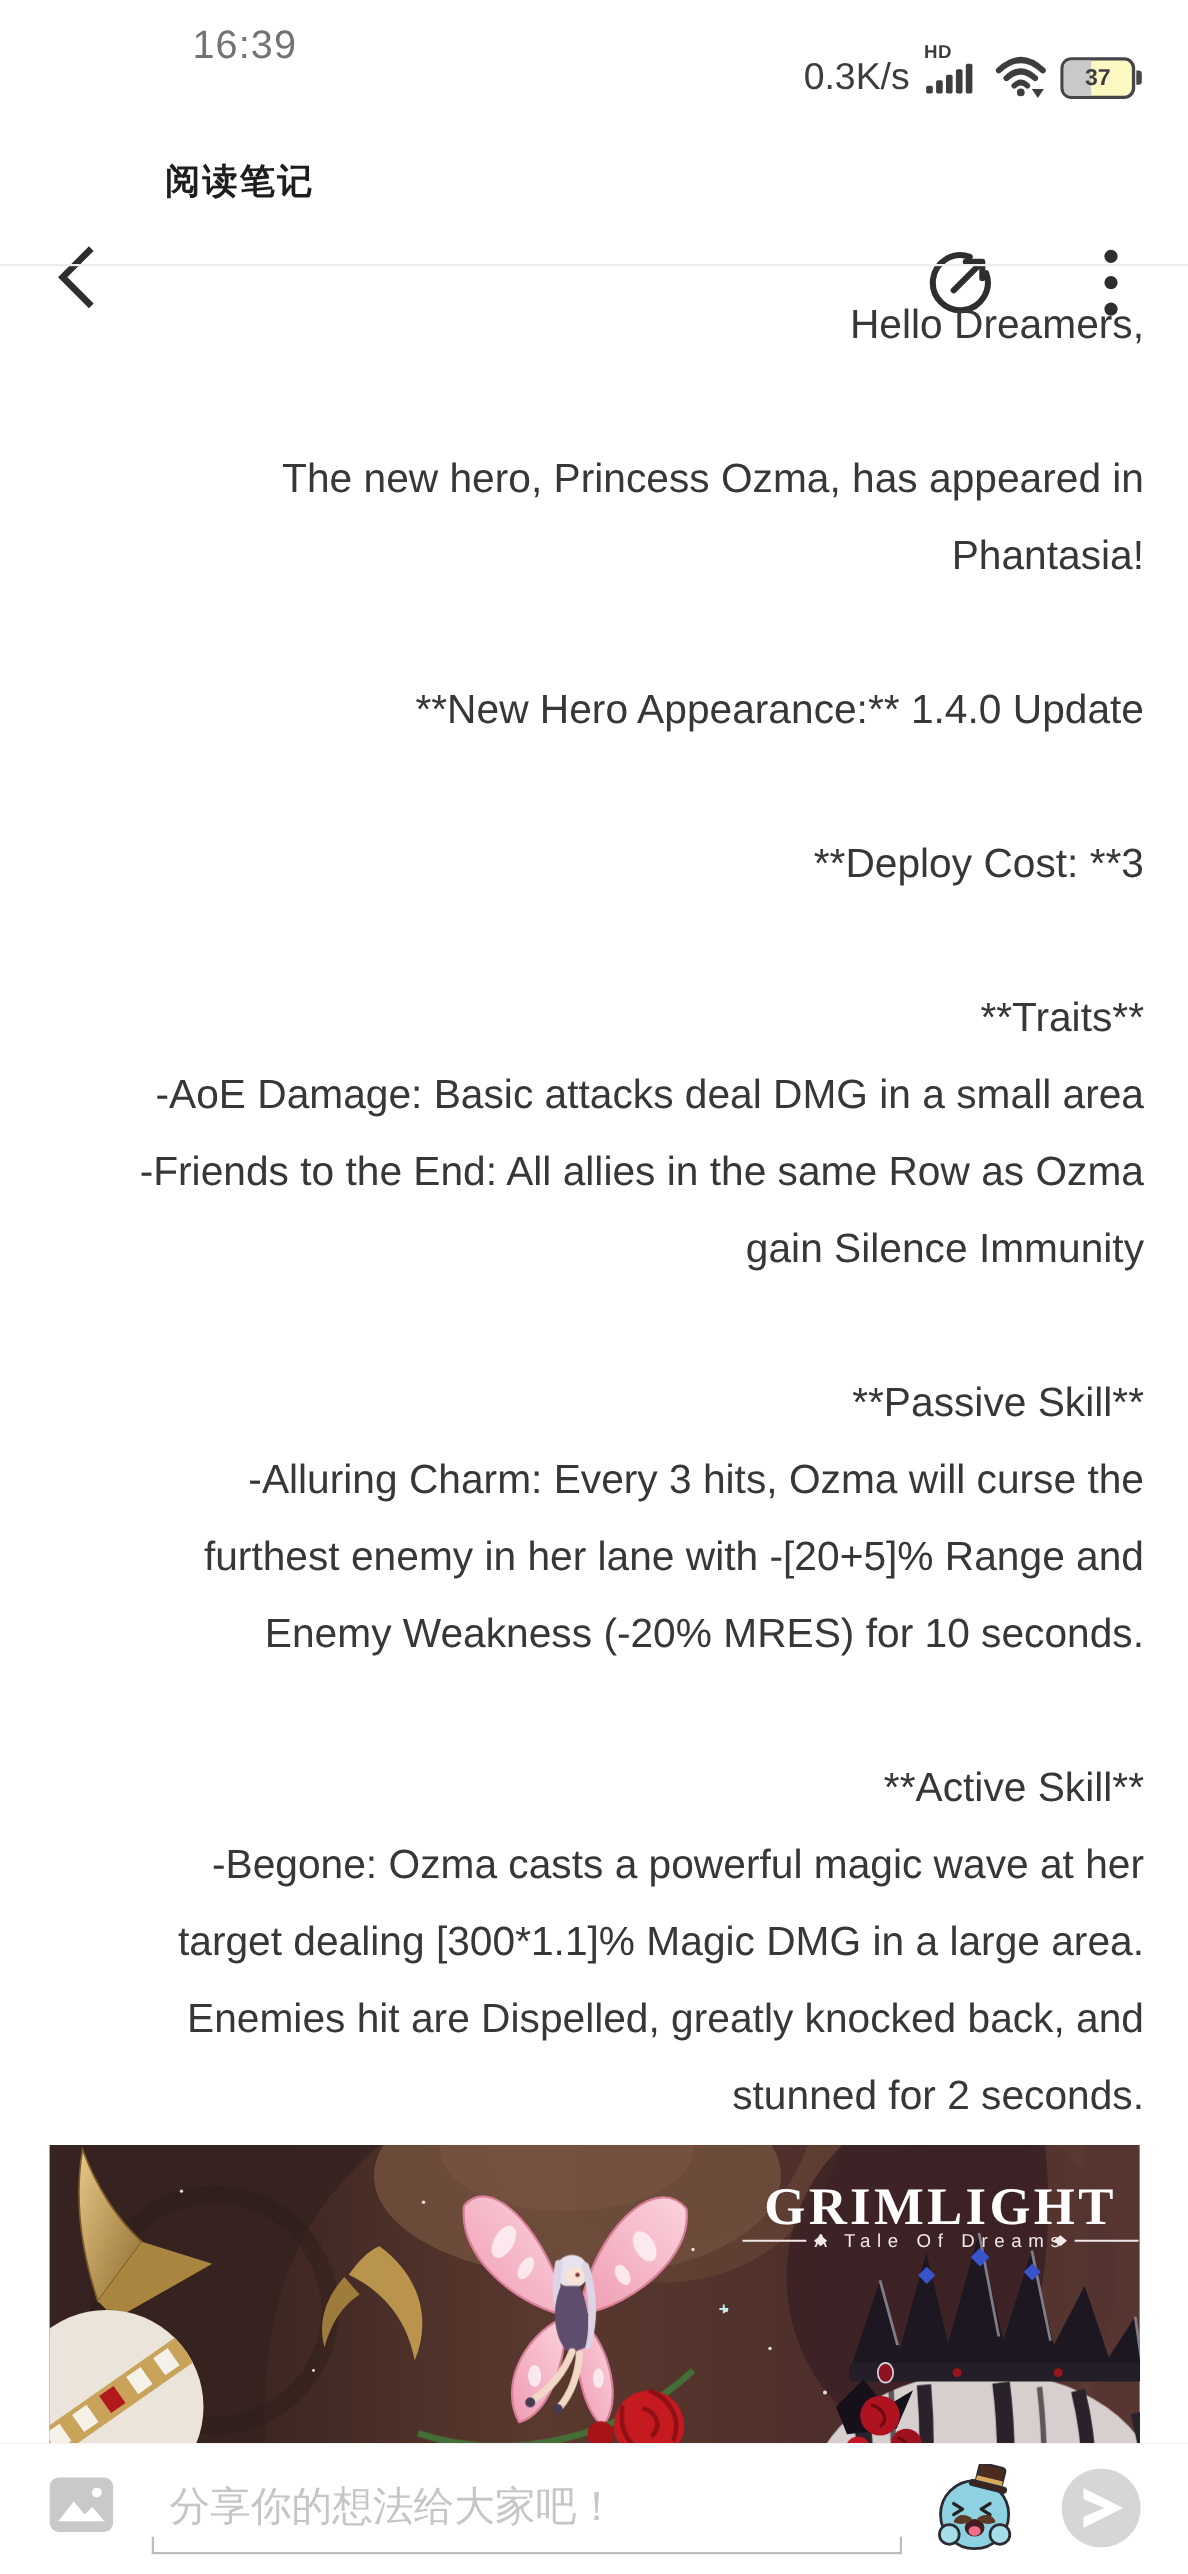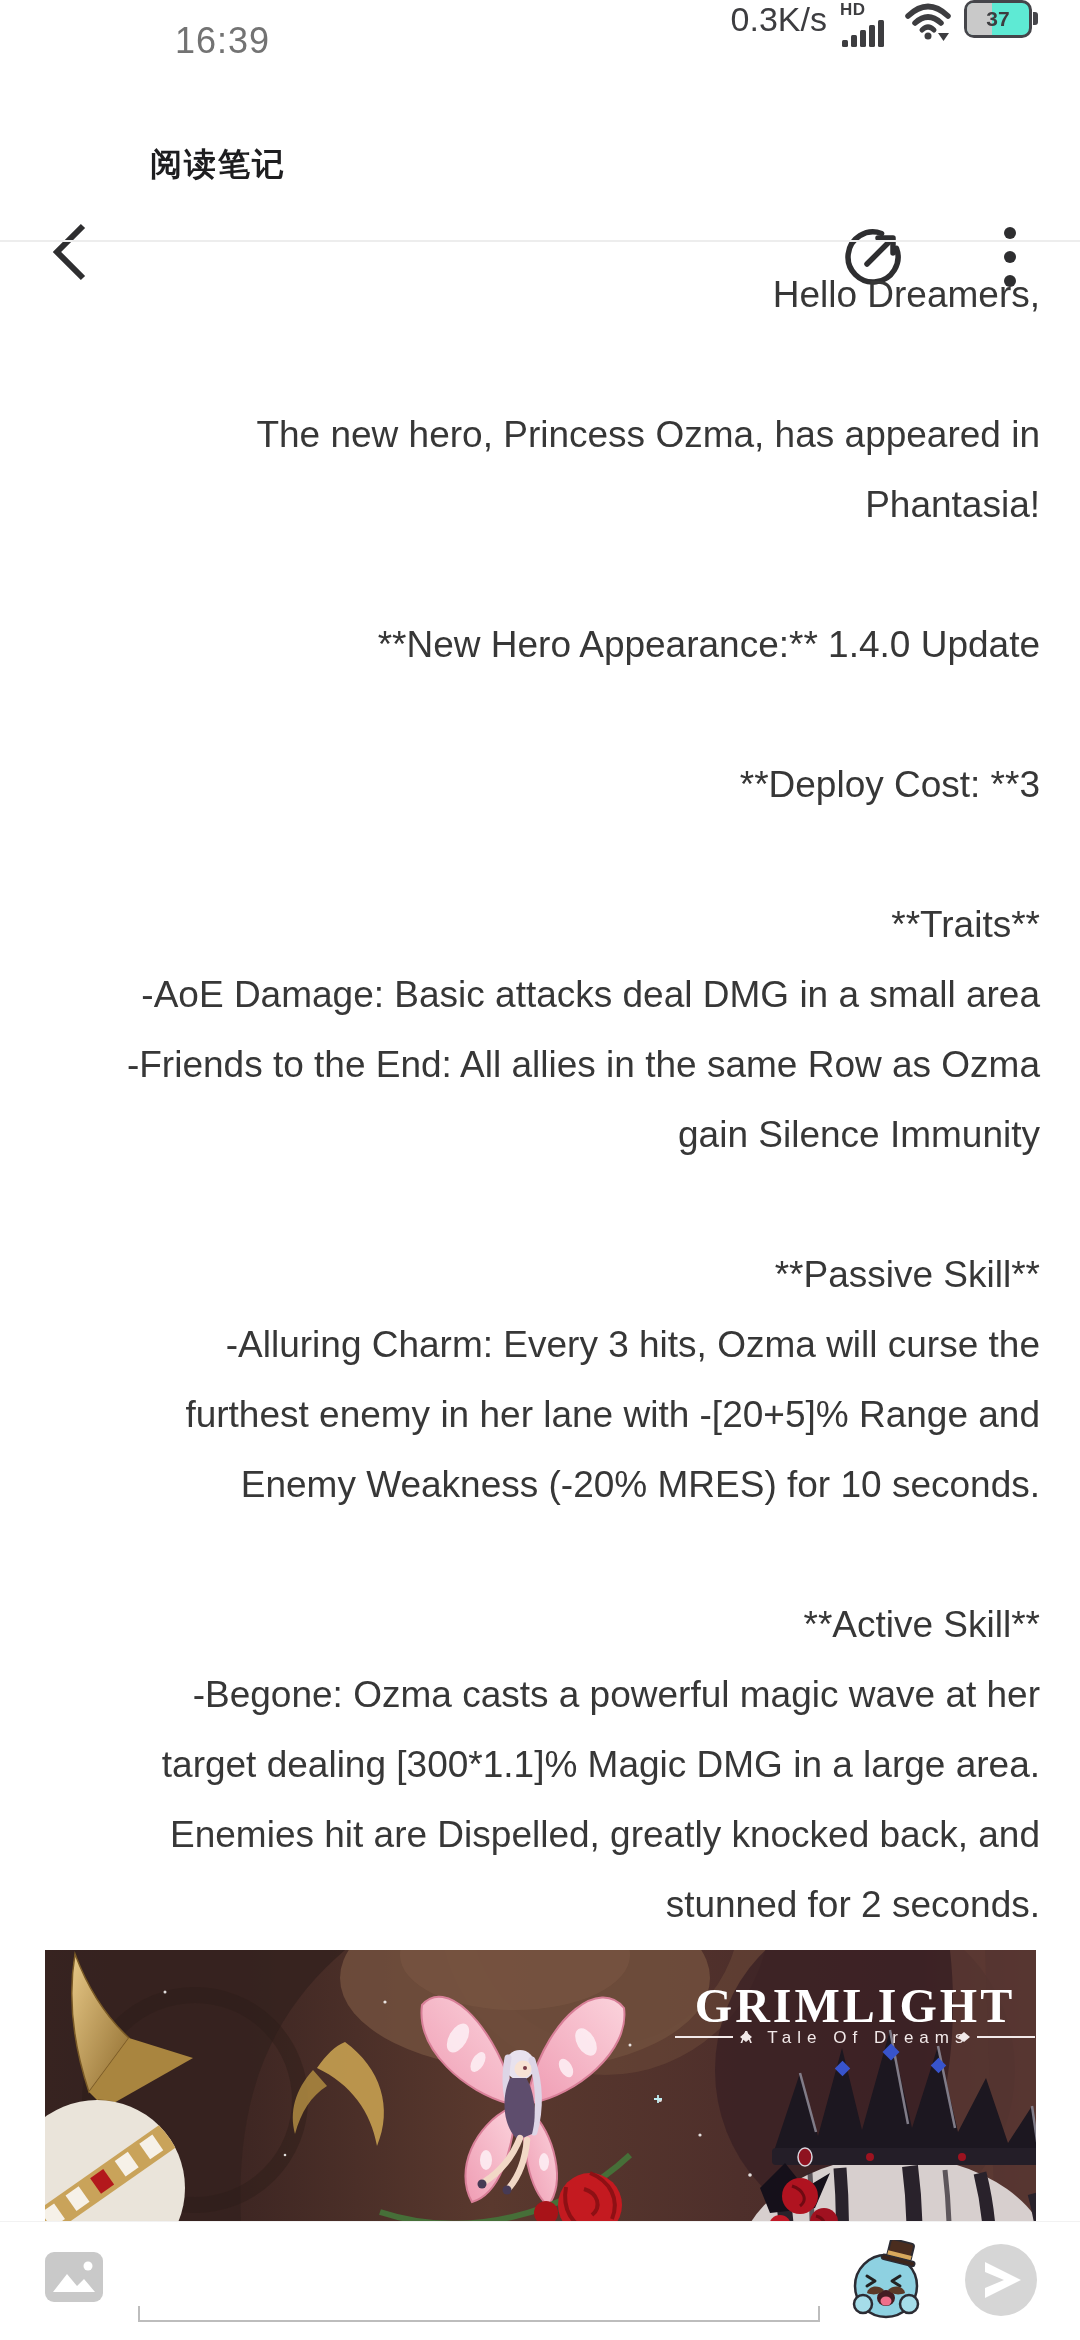--- a/index.html
+++ b/index.html
@@ -3,27 +3,27 @@
 <meta charset="utf-8">
 <style>
   html,body{margin:0;padding:0;}
   body{
     width:1080px;height:2340px;position:relative;overflow:hidden;
     background:#ffffff;font-family:"Liberation Sans",sans-serif;color:#333;
   }
   
   .statusbar{position:absolute;top:0;left:0;right:0;height:90px;background:#fff;}
   .sb-time{position:absolute;left:175px;top:20px;font-size:36px;font-weight:500;color:#737373;letter-spacing:1px;}
-  .sb-right{position:absolute;right:48px;top:0;height:90px;display:flex;align-items:flex-start;gap:13px;}
+  .sb-right{position:absolute;right:48px;top:0;height:90px;display:flex;align-items:flex-end;gap:13px;}
   .sb-speed{font-size:34px;color:#3d3d40;font-weight:500;}
   .sb-net{position:relative;width:52px;height:52px;}
   .sb-hd{position:absolute;top:0;left:0;font-size:17px;font-weight:bold;color:#3d3d40;letter-spacing:.5px;}
   .sb-bars{position:absolute;bottom:5px;left:2px;display:flex;align-items:flex-end;gap:3px;}
   .sb-bars i{display:block;width:6px;background:#3d3d40;border-radius:1.5px;}
-  .battery{position:relative;width:62px;height:32px;border:3.5px solid #45454a;border-radius:10px;background:#5eead4;}
+  .battery{position:relative;width:62px;height:32px;border:3.5px solid #45454a;border-radius:10px;background:#fef9c3;}
   .battery .fill{position:absolute;left:0;top:0;bottom:0;width:40%;background:#c9c9c9;border-radius:6px 0 0 6px;}
   .battery .pct{position:absolute;inset:0;display:flex;align-items:center;justify-content:center;font-size:21px;font-weight:600;color:#3d3d40;}
   .battery .nub{position:absolute;right:-9px;top:9px;width:5px;height:13px;background:#45454a;border-radius:0 3px 3px 0;}
   
   .navbar{position:absolute;top:90px;left:0;right:0;height:150px;background:#fff;}
   .nav-title{position:absolute;left:150px;top:50%;transform:translateY(-50%);font-size:32px;font-weight:600;color:#1e1e20;letter-spacing:2px;}
   .nav-divider{position:absolute;top:240px;left:0;right:0;height:2px;background:#ededed;}
   .icon-btn{position:absolute;background:none;border:none;padding:0;cursor:pointer;}
   
   .post{position:absolute;top:240px;left:0;right:0;padding:20px 40px 0 45px;
@@ -271,20 +271,21 @@
 
 <div class="composer">
   <button class="icon-btn comp-img">
     <svg width="58" height="50" viewBox="0 0 58 50">
       <rect width="58" height="50" rx="9" fill="#c9c9c9"></rect>
       <circle cx="43" cy="14" r="4.5" fill="#ffffff"></circle>
       <path d="M8,40 L22,22 L32,34 L39,27 L50,40 Z" fill="#ffffff"></path>
     </svg>
   </button>
   <div class="comp-underline"></div>
+  <input class="comp-input" type="text" placeholder="分享你的想法给大家吧！" style="">
   <button class="icon-btn comp-emoji">
     <svg width="80" height="84" viewBox="-40 -44 80 84">
       <circle cx="0" cy="2" r="31" fill="#8ed1e1" stroke="#2b2b33" stroke-width="2.5"></circle>
       <circle cx="-23" cy="20" r="9" fill="#a5dde9" stroke="#2b2b33" stroke-width="2.5"></circle>
       <circle cx="23" cy="20" r="9" fill="#a5dde9" stroke="#2b2b33" stroke-width="2.5"></circle>
       <g transform="translate(13,-27) rotate(14)">
         <rect x="-12" y="-16" width="24" height="18" rx="3" fill="#4a2d1f" stroke="#2b2b33" stroke-width="2"></rect>
         <rect x="-12" y="-4" width="24" height="5" fill="#d8a85c"></rect>
         <rect x="-17" y="1" width="34" height="5" rx="2.5" fill="#3c241a" stroke="#2b2b33" stroke-width="1.5"></rect>
       </g>

